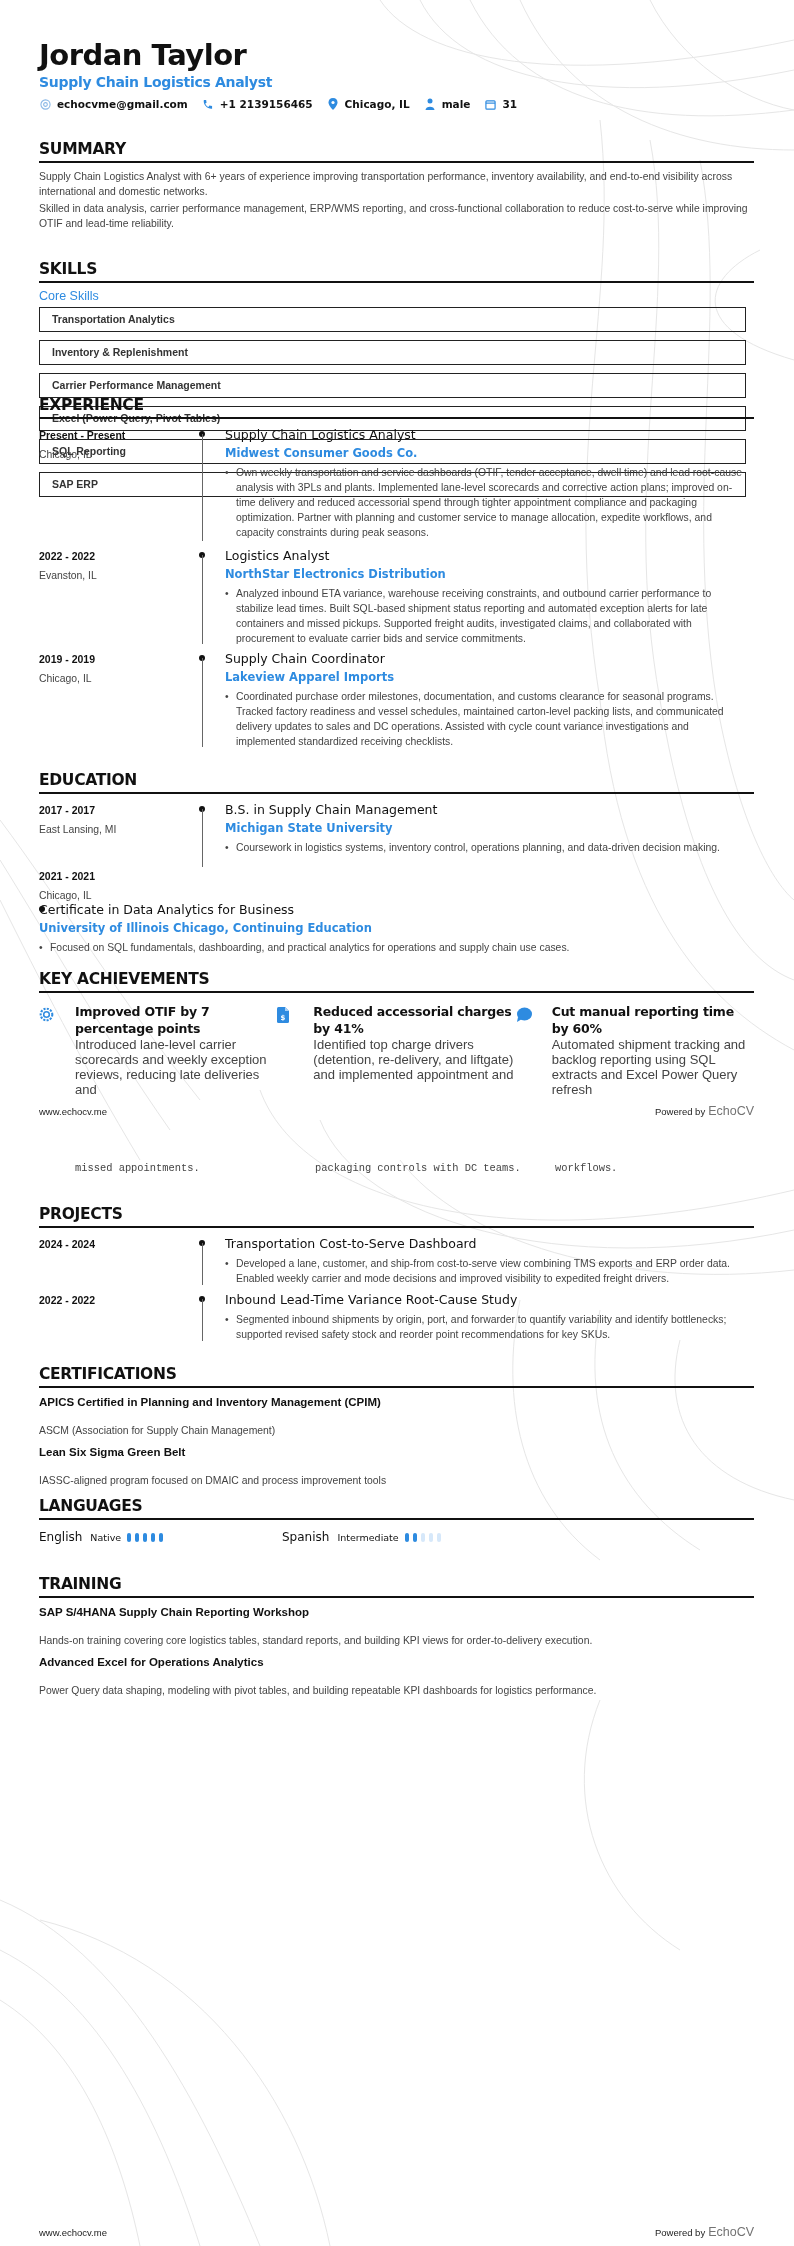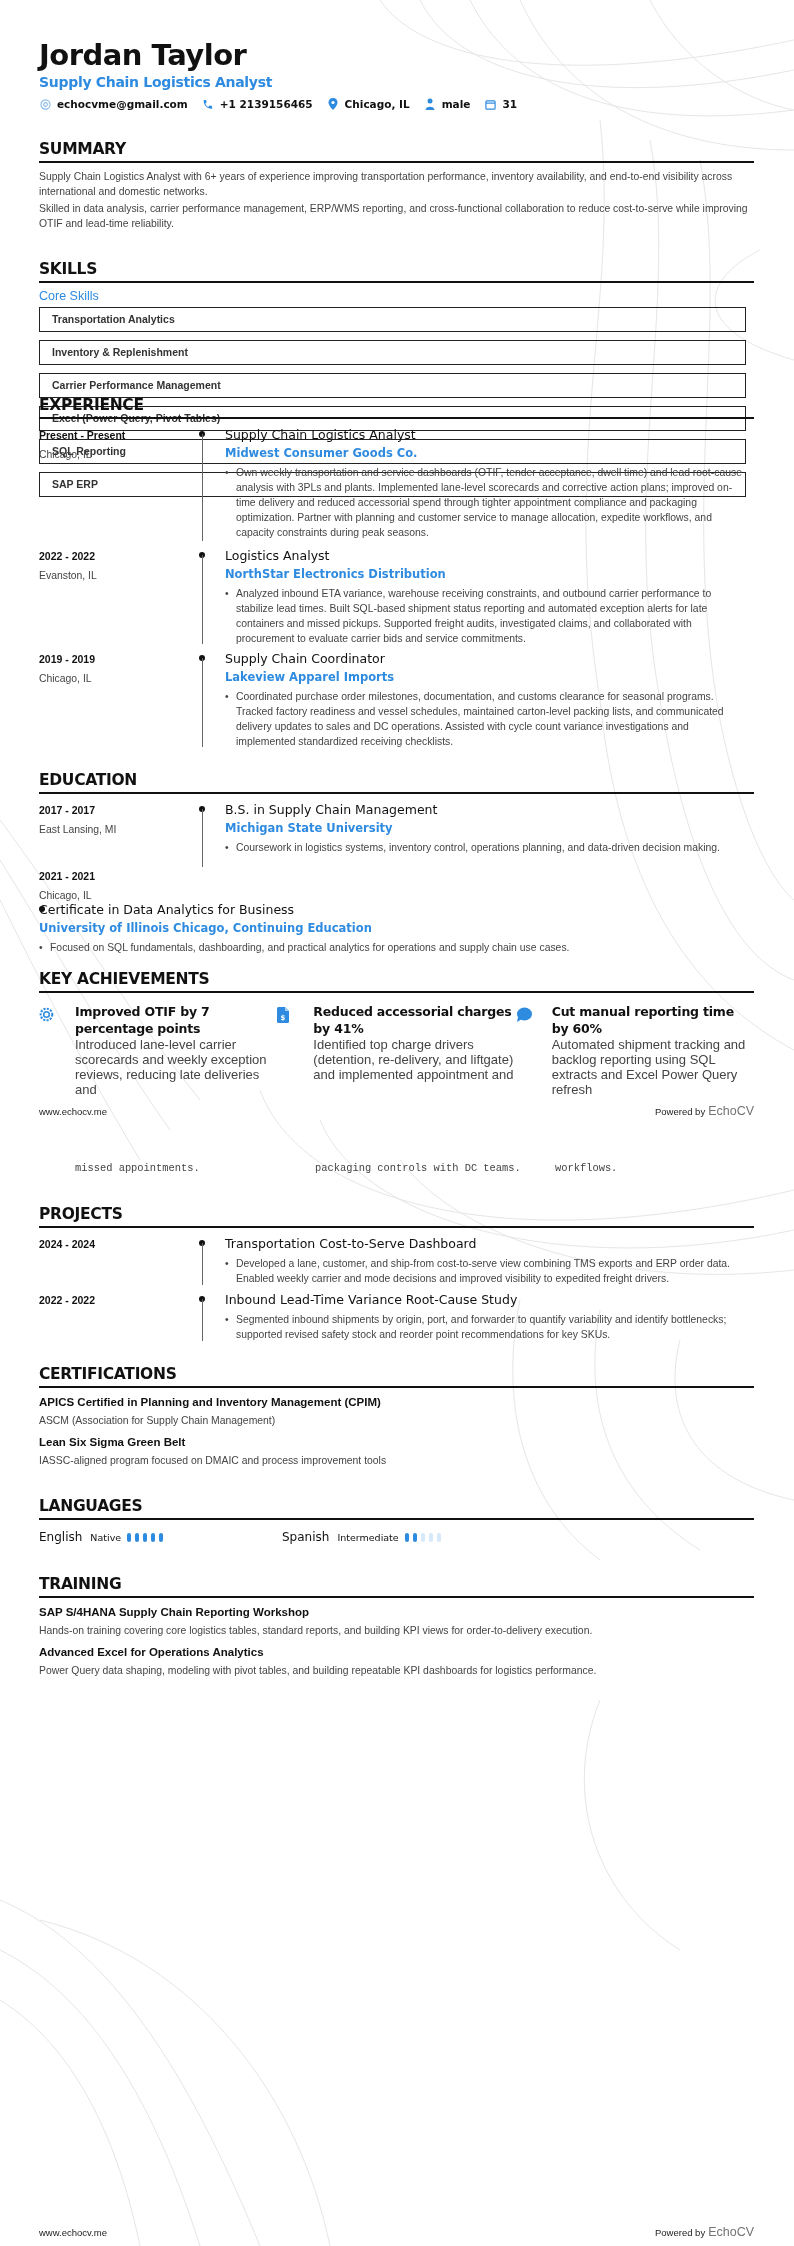--- a/index.html
+++ b/index.html
@@ -32,21 +32,21 @@
   .entry-bullet .b { width: 11px; flex-shrink: 0; }
   .ach-row { display: flex; margin-top: 10px; }
   .ach { width: 240px; display: flex; }
   .ach-icon { width: 36px; flex-shrink: 0; padding-top: 4px; }
   .ach-title { font-family: "DejaVu Sans", sans-serif; font-weight: bold; font-size: 12.5px; color: #111; line-height: 17px; letter-spacing: -0.2px; }
   .ach-desc { font-size: 13px; color: #444; line-height: 15px; }
   .ach-cont { font-size: 10.4px; color: #444; position: absolute; z-index: 1; font-family: Liberation Mono, monospace; }
   .footer { position: absolute; left: 39px; width: 715px; display: flex; justify-content: space-between; align-items: baseline; z-index: 1; font-size: 9.5px; color: #222; }
   .footer .echo { font-size: 12.5px; color: #737373; margin-left: 3px; }
   .cert-name { font-size: 11.5px; font-weight: bold; color: #111; line-height: 16px; margin-top: 6px; }
-  .cert-issuer { font-size: 10.4px; color: #444; line-height: 15px; margin-top: 3px; }
+  .cert-issuer { font-size: 10.4px; color: #444; line-height: 15px; margin-top: 13px; }
   .lang-row { display: flex; align-items: center; margin-top: 8px; }
   .lang { display: flex; align-items: center; width: 243px; }
   .lang-name { font-family: "DejaVu Sans", sans-serif; font-size: 12px; color: #111; margin-right: 8px; }
   .lang-level { font-family: "DejaVu Sans", sans-serif; font-size: 9.5px; color: #111; margin-right: 6px; }
   .pip { width: 4px; height: 9px; border-radius: 2px; margin-right: 4px; display: inline-block; }
 </style>
 </head>
 <body>
 
 <svg class="bg-lines" viewBox="0 0 794 2246" xmlns="http://www.w3.org/2000/svg" fill="none" stroke="#e6e6e6" stroke-width="1">

